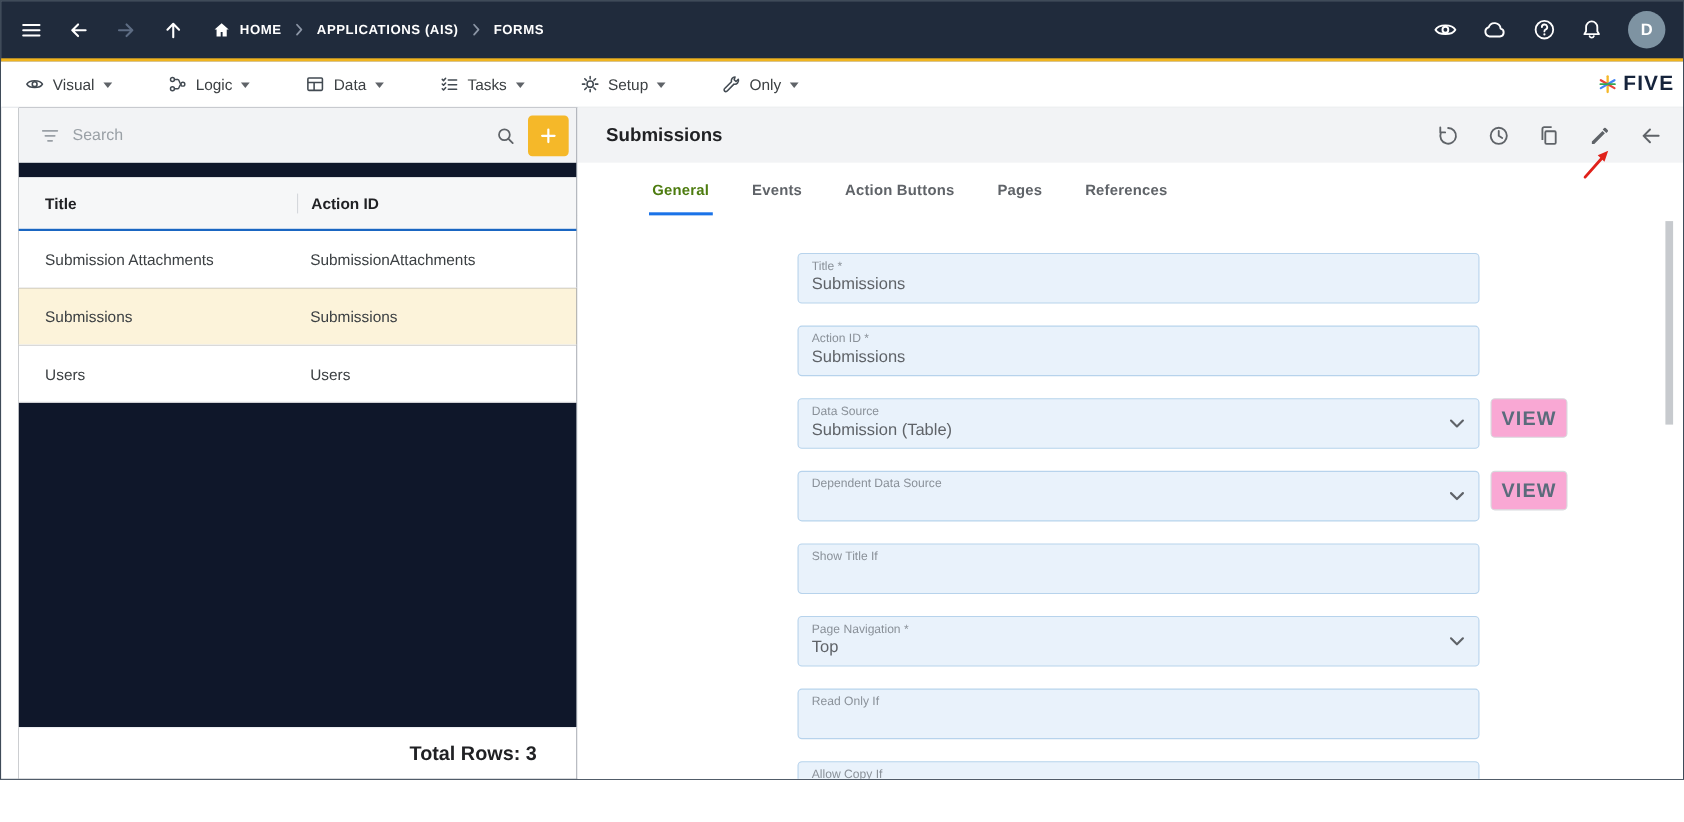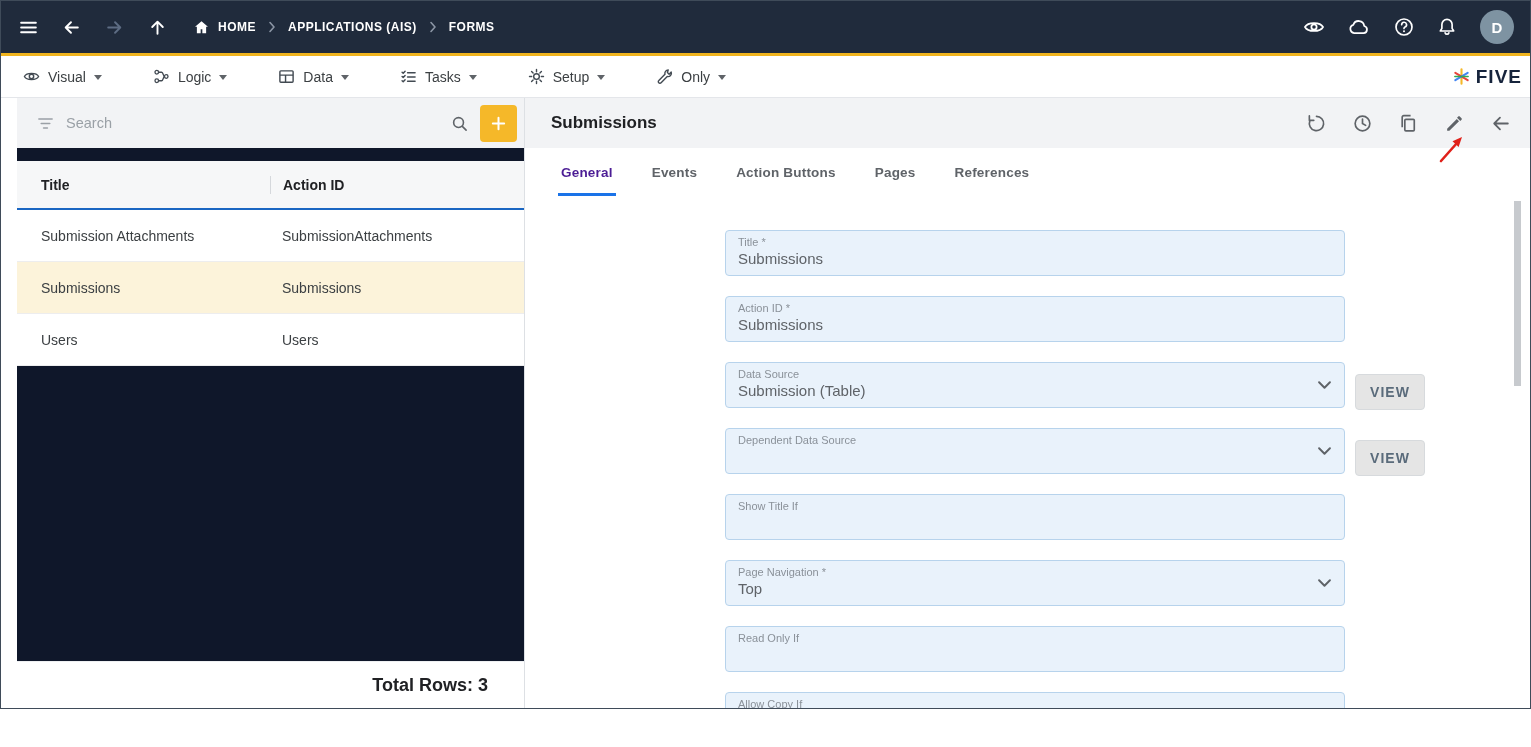--- a/index.html
+++ b/index.html
@@ -73,34 +73,34 @@
   .detail-panel { flex:1; min-width:0; position:relative; display:flex; flex-direction:column; background:#fff; }
   .detail-header { height:50px; flex:0 0 auto; background:#f2f3f5; display:flex; align-items:center;
                    padding:0 19px 0 26px; }
   .detail-title { font-size:17px; font-weight:700; color:#202124; }
   .header-icons { margin-left:auto; display:flex; align-items:center; gap:25px; color:#5f6368; }
   .hicon { width:21px; height:21px; cursor:pointer; color:#5f6368; }
 
   .tabs { height:48px; flex:0 0 auto; display:flex; align-items:stretch; padding-left:33px; gap:33px; background:#fff; }
   .tab { display:flex; align-items:center; font-size:13.5px; font-weight:700; color:#5f6368;
          position:relative; padding:0 3px; cursor:pointer; letter-spacing:.2px; white-space:nowrap; }
-  .tab.active { color:#4c1d95; }
+  .tab.active { color:#4d7c0f;margin-left:32px; }
   .tab.active::after { content:""; position:absolute; left:0; right:0; bottom:0; height:3px; background:#1a73e8; }
 
   .form-area { flex:1; min-height:0; overflow:hidden; padding:34px 0 0 200px; position:relative; background:#fff; }
   .field-row { position:relative; width:620px; margin-bottom:20px; }
   .field { height:46px; background:#e9f2fb; border:1px solid #b7d3ec; border-radius:4px;
            padding:5px 12px; position:relative; cursor:text; }
   .field.select { cursor:pointer; }
   .field-label { font-size:11px; color:#8a9199; }
   .field-value { font-size:15px; color:#5f6368; margin-top:2px; white-space:nowrap; overflow:hidden; }
   .dd-chevron { position:absolute; right:13px; top:50%; transform:translateY(-50%); width:13px; height:9px; color:#5f6368; }
   .dd-chevron svg { display:block; width:100%; height:100%; }
-  .view-button { position:absolute; left:calc(100% + 10px); top:12px; width:70px; height:36px; background:#e5e5e5;
-                 border:1px solid #d7dadd; border-radius:4px; font-size:14px; font-weight:700; letter-spacing:1px;
+  .view-button { position:absolute; left:calc(100% + 10px); top:0; width:70px; height:36px; background:#f9a8d4;
+                 border:1px solid #d7dadd; border-radius:4px; font-size:18px; font-weight:700; letter-spacing:1px;
                  color:#5a6b7b; display:flex; align-items:center; justify-content:center; cursor:pointer; font-family:inherit; }
 
   .scroll-thumb { position:absolute; right:9px; top:103px; width:7px; height:185px; background:#c7cace; }
 
   .red-arrow { position:absolute; right:62px; top:36px; width:34px; height:30px; pointer-events:none; }
   .red-arrow svg { display:block; width:100%; height:100%; }
 </style>
 </head>
 <body>
 

